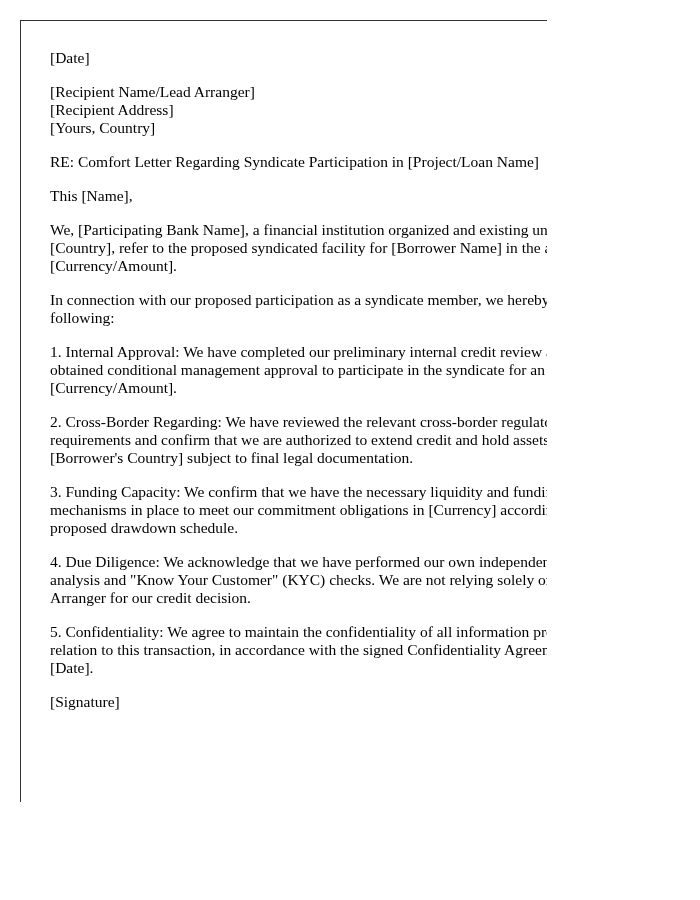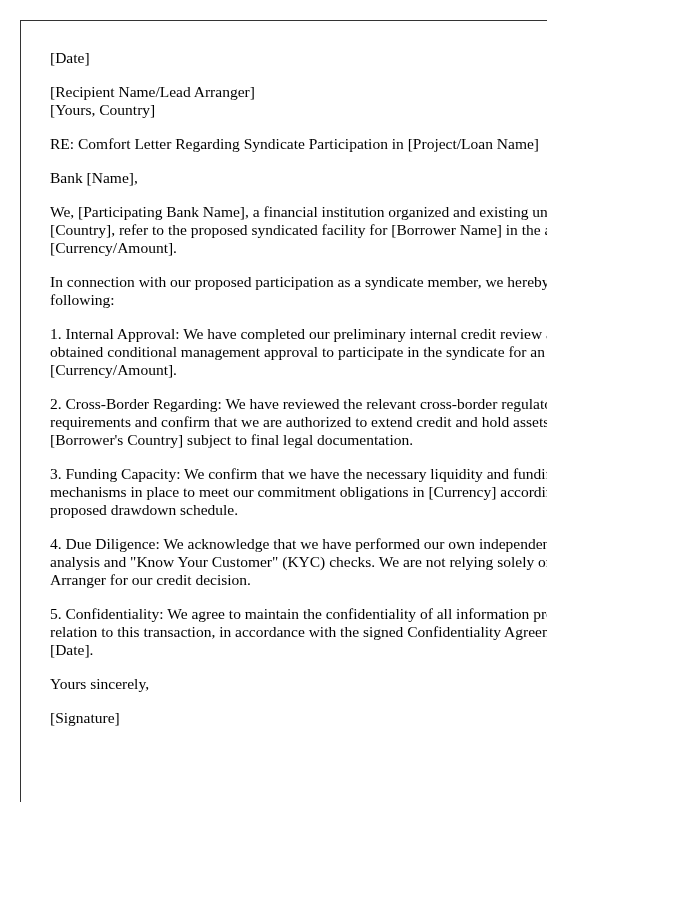--- a/index.html
+++ b/index.html
@@ -54,41 +54,41 @@
 <body>
 
 <div class="page-clip">
   <div class="page">
     <div class="letter">
 
       <p>[Date]</p>
 
       <p>
         <span class="addr-line">[Recipient Name/Lead Arranger]</span>
+        <span class="addr-line">[Recipient Address]</span>
         <span class="addr-line">[Yours, Country]</span>
       </p>
 
       <p><b>RE: Comfort Letter Regarding Syndicate Participation in [Project/Loan Name]</b></p>
 
-      <p>Bank [Name],</p>
+      <p>This [Name],</p>
 
       <p>We, [Participating Bank Name], a financial institution organized and existing under the laws of [Country], refer to the proposed syndicated facility for [Borrower Name] in the amount of [Currency/Amount].</p>
 
       <p>In connection with our proposed participation as a syndicate member, we hereby confirm the following:</p>
 
       <p><span>1.</span> <b>Internal Approval:</b> <span>We have completed our preliminary internal credit review and have obtained conditional management approval to participate in the syndicate for an amount up to [Currency/Amount].</span></p>
 
       <p><span>2.</span> <b>Cross-Border Regarding:</b> <span>We have reviewed the relevant cross-border regulatory requirements and confirm that we are authorized to extend credit and hold assets in [Borrower's Country] subject to final legal documentation.</span></p>
 
       <p><span>3.</span> <b>Funding Capacity:</b> <span>We confirm that we have the necessary liquidity and funding mechanisms in place to meet our commitment obligations in [Currency] according to the proposed drawdown schedule.</span></p>
 
       <p><span>4.</span> <b>Due Diligence:</b> <span>We acknowledge that we have performed our own independent credit analysis and "Know Your Customer" (KYC) checks. We are not relying solely on the Lead Arranger for our credit decision.</span></p>
 
       <p><span>5.</span> <b>Confidentiality:</b> <span>We agree to maintain the confidentiality of all information provided in relation to this transaction, in accordance with the signed Confidentiality Agreement dated [Date].</span></p>
 
 
-      <p>Yours sincerely,</p>
 
       <p>[Signature]</p>
 
     </div>
   </div>
 </div>
 
 </body></html>

